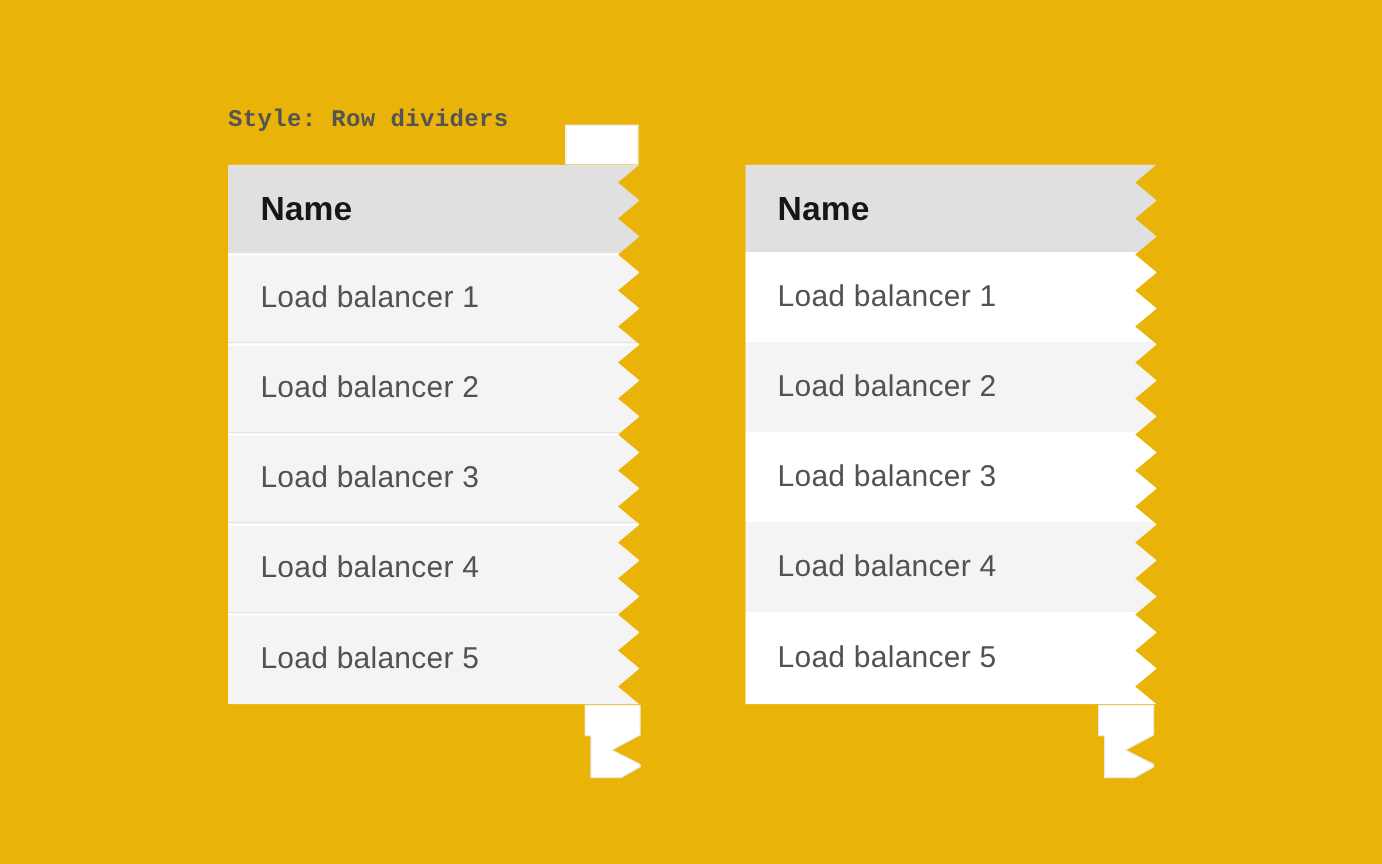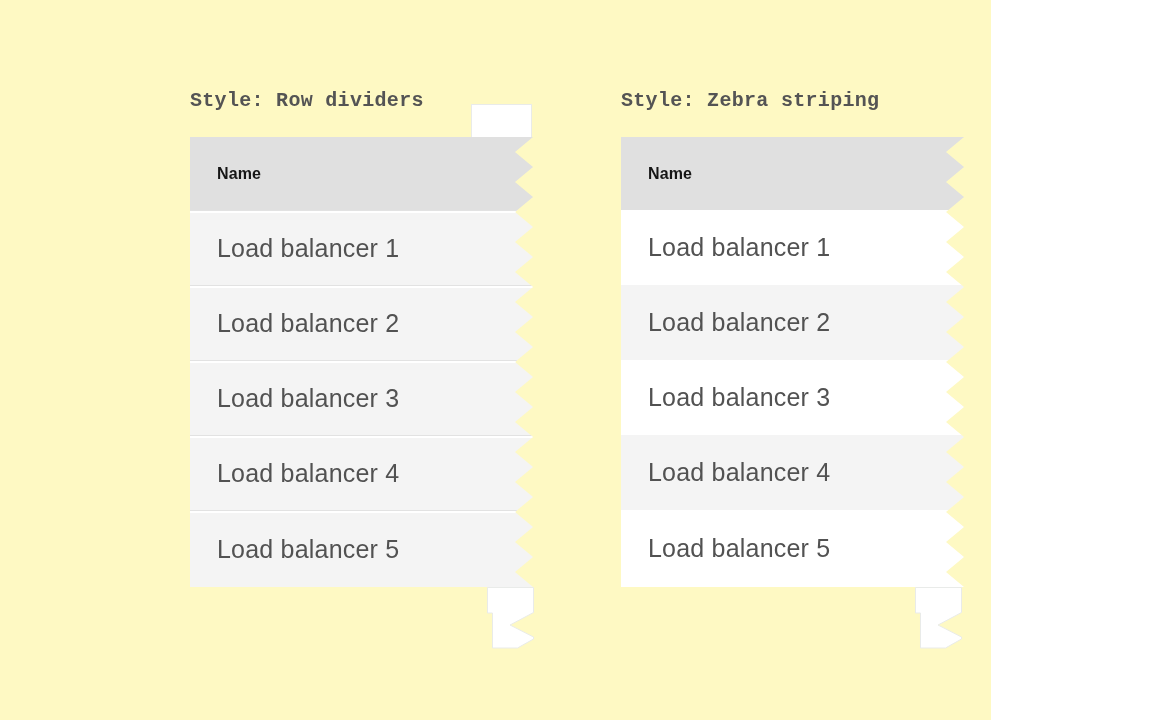--- a/index.html
+++ b/index.html
@@ -2,23 +2,23 @@
 <html><head>
 <meta charset="utf-8">
 <style>
   html, body {
     margin: 0;
     padding: 0;
     background: #ffffff;
   }
   .canvas {
     position: relative;
-    width: 991px;
+    width: 1152px;
     height: 720px;
-    background: #fef9c3;
+    background: #eab308;
     overflow: hidden;
     font-family: "Liberation Sans", sans-serif;
   }
   .example {
     position: absolute;
     top: 90px;
     width: 343px;
     height: 570px;
   }
   .example-left  { left: 190px; }
@@ -54,21 +54,21 @@
   }
   .thead {
     height: 73px;
     background: #e0e0e0;
     display: flex;
     align-items: center;
     padding-left: 27px;
     box-sizing: border-box;
   }
   .th {
-    font-size: 16px;
+    font-size: 28px;
     font-weight: 700;
     color: #161616;
     letter-spacing: 0.1px;
   }
   .tr {
     height: 75px;
     display: flex;
     align-items: center;
     padding-left: 27px;
     box-sizing: border-box;
@@ -141,21 +141,20 @@
     </div>
 
     <div class="torn-top-rect"></div>
 
     <svg class="torn-tail torn-tail-left" width="47" height="62" viewBox="0 0 47 62">
       <path d="M0.5 0.5 H46.5 V25.5 L23 38 L46.5 50 V52 L30.5 61 H5.5 V26 L0.5 26 Z" fill="#ffffff" stroke="#e9ebe9" stroke-width="1"></path>
     </svg>
   </section>
 
   <section class="example example-right">
-    <div class="example-label">Style: Zebra striping</div>
 
     <div class="table style-zebra">
       <div class="thead">
         <span class="th">Name</span>
       </div>
       <div class="tr">
         <span class="td">Load balancer 1</span>
       </div>
       <div class="tr">
         <span class="td">Load balancer 2</span>

